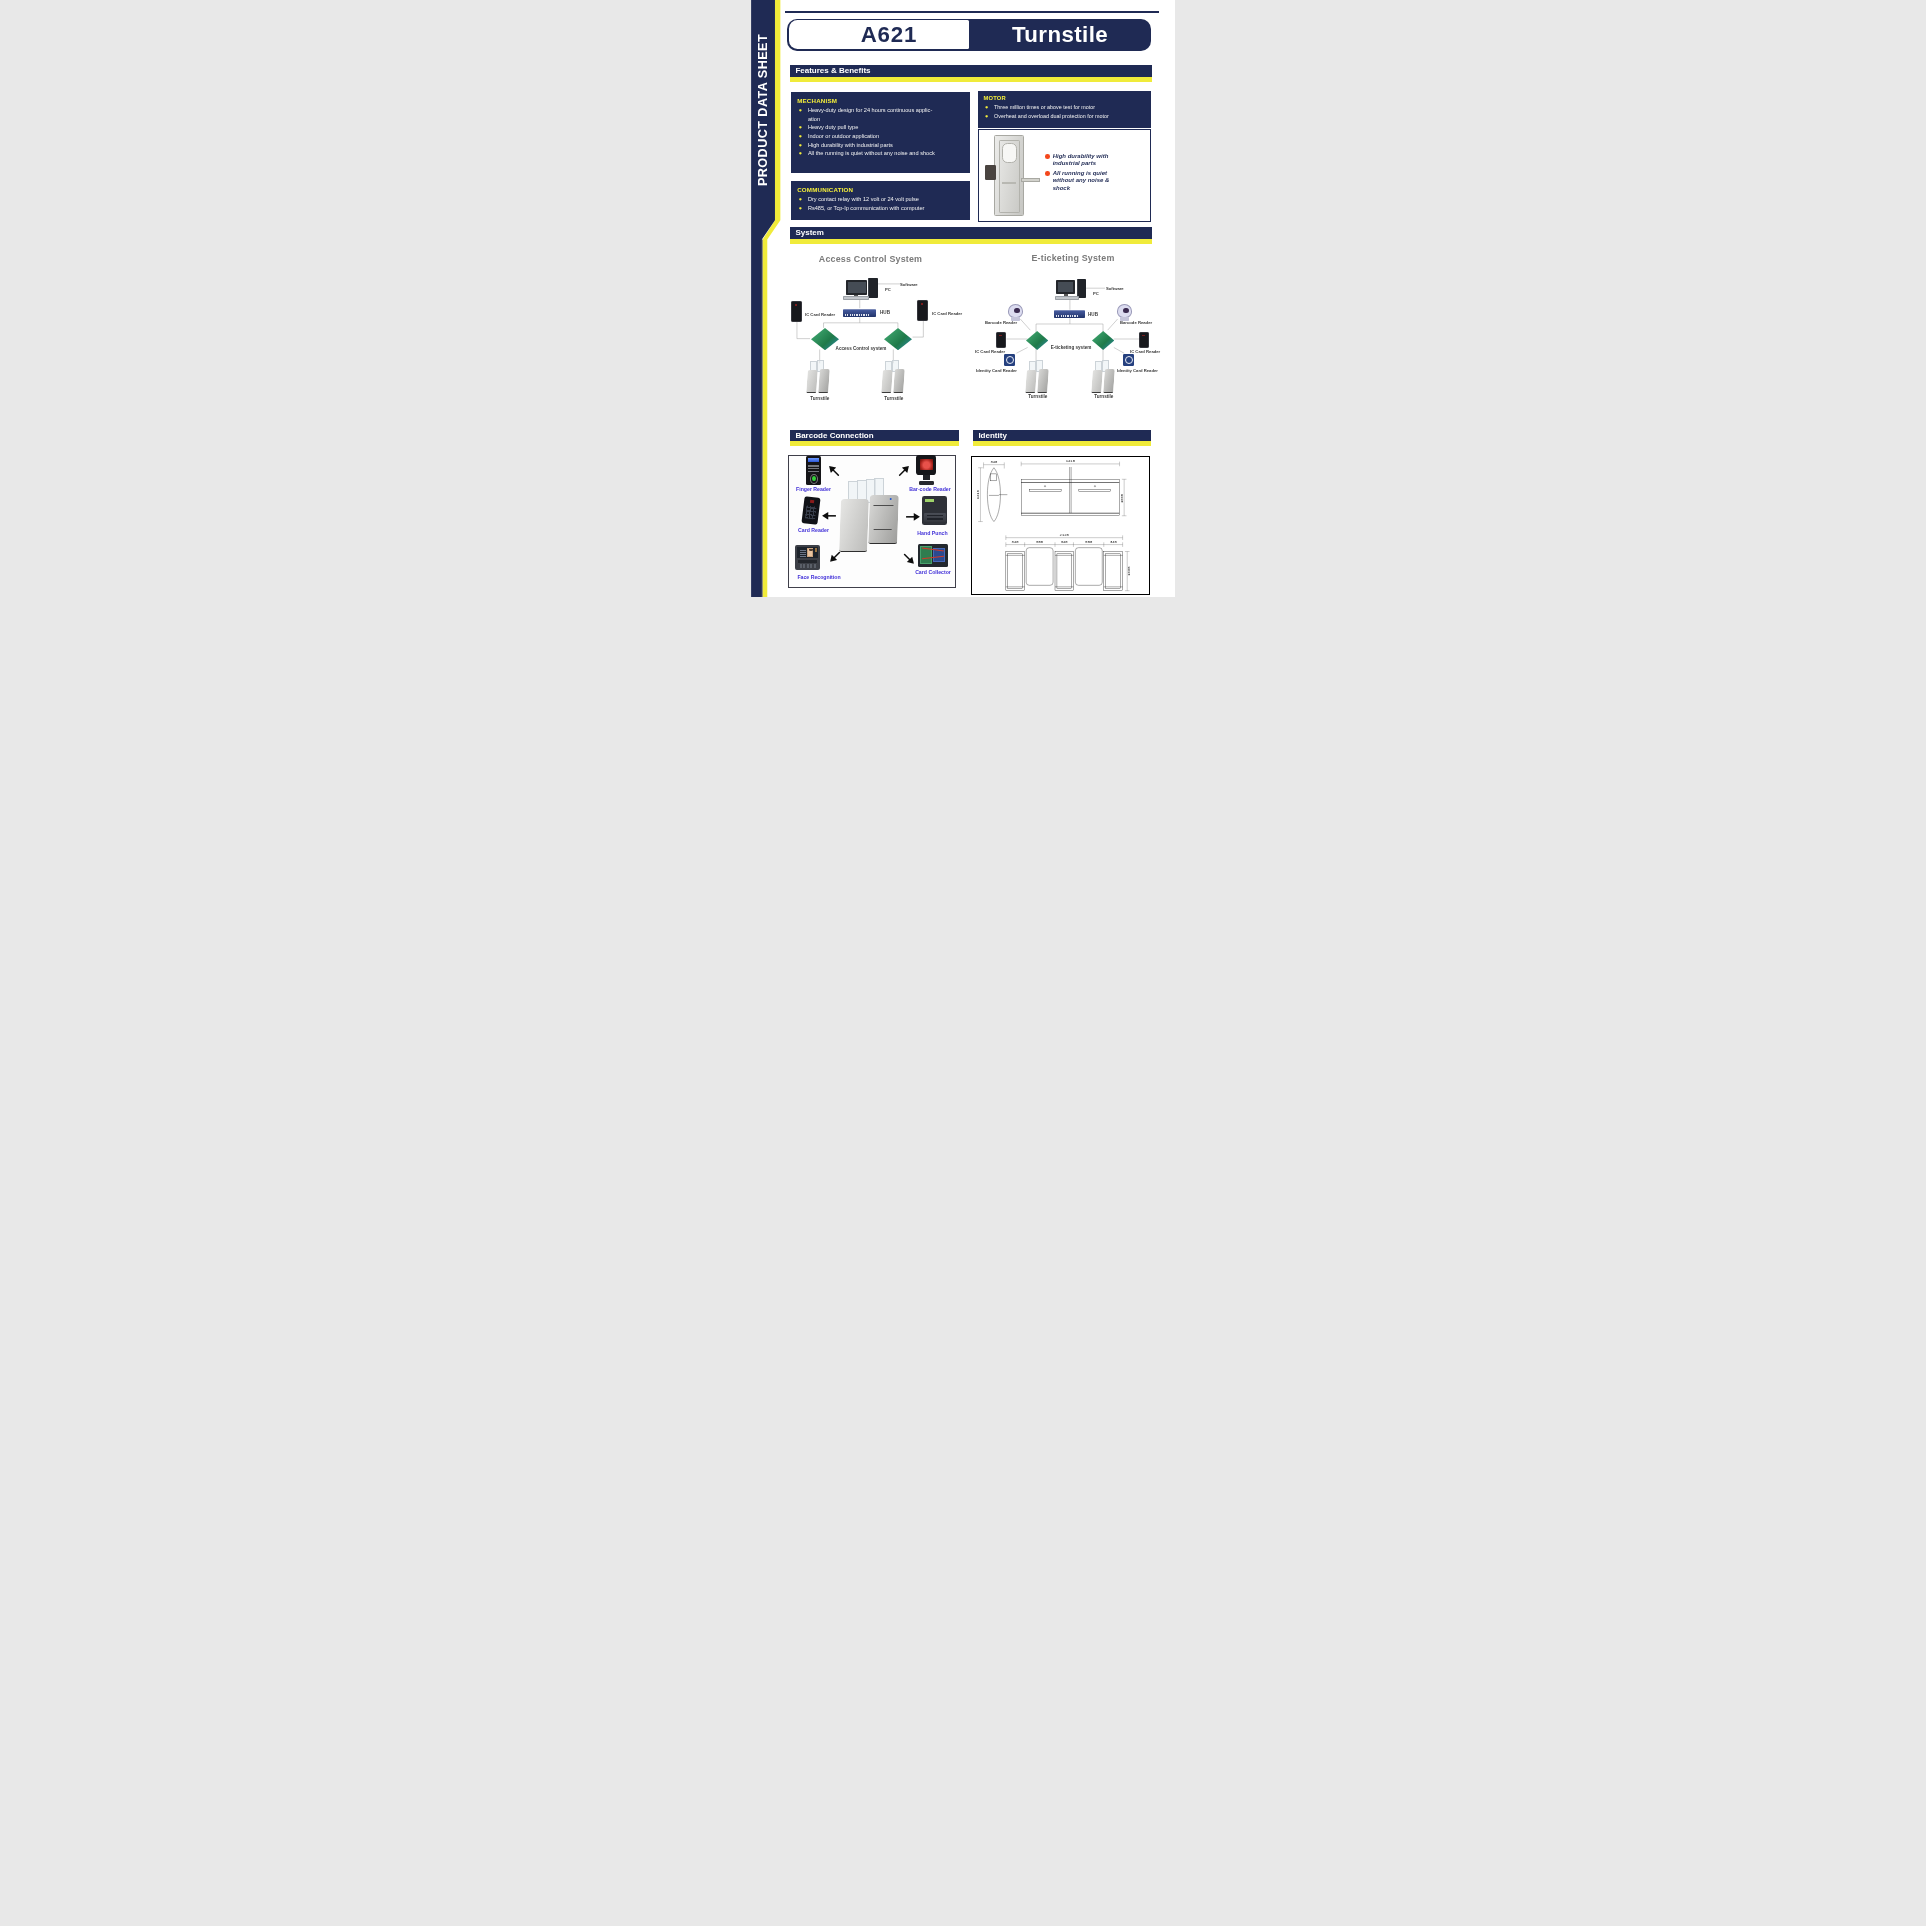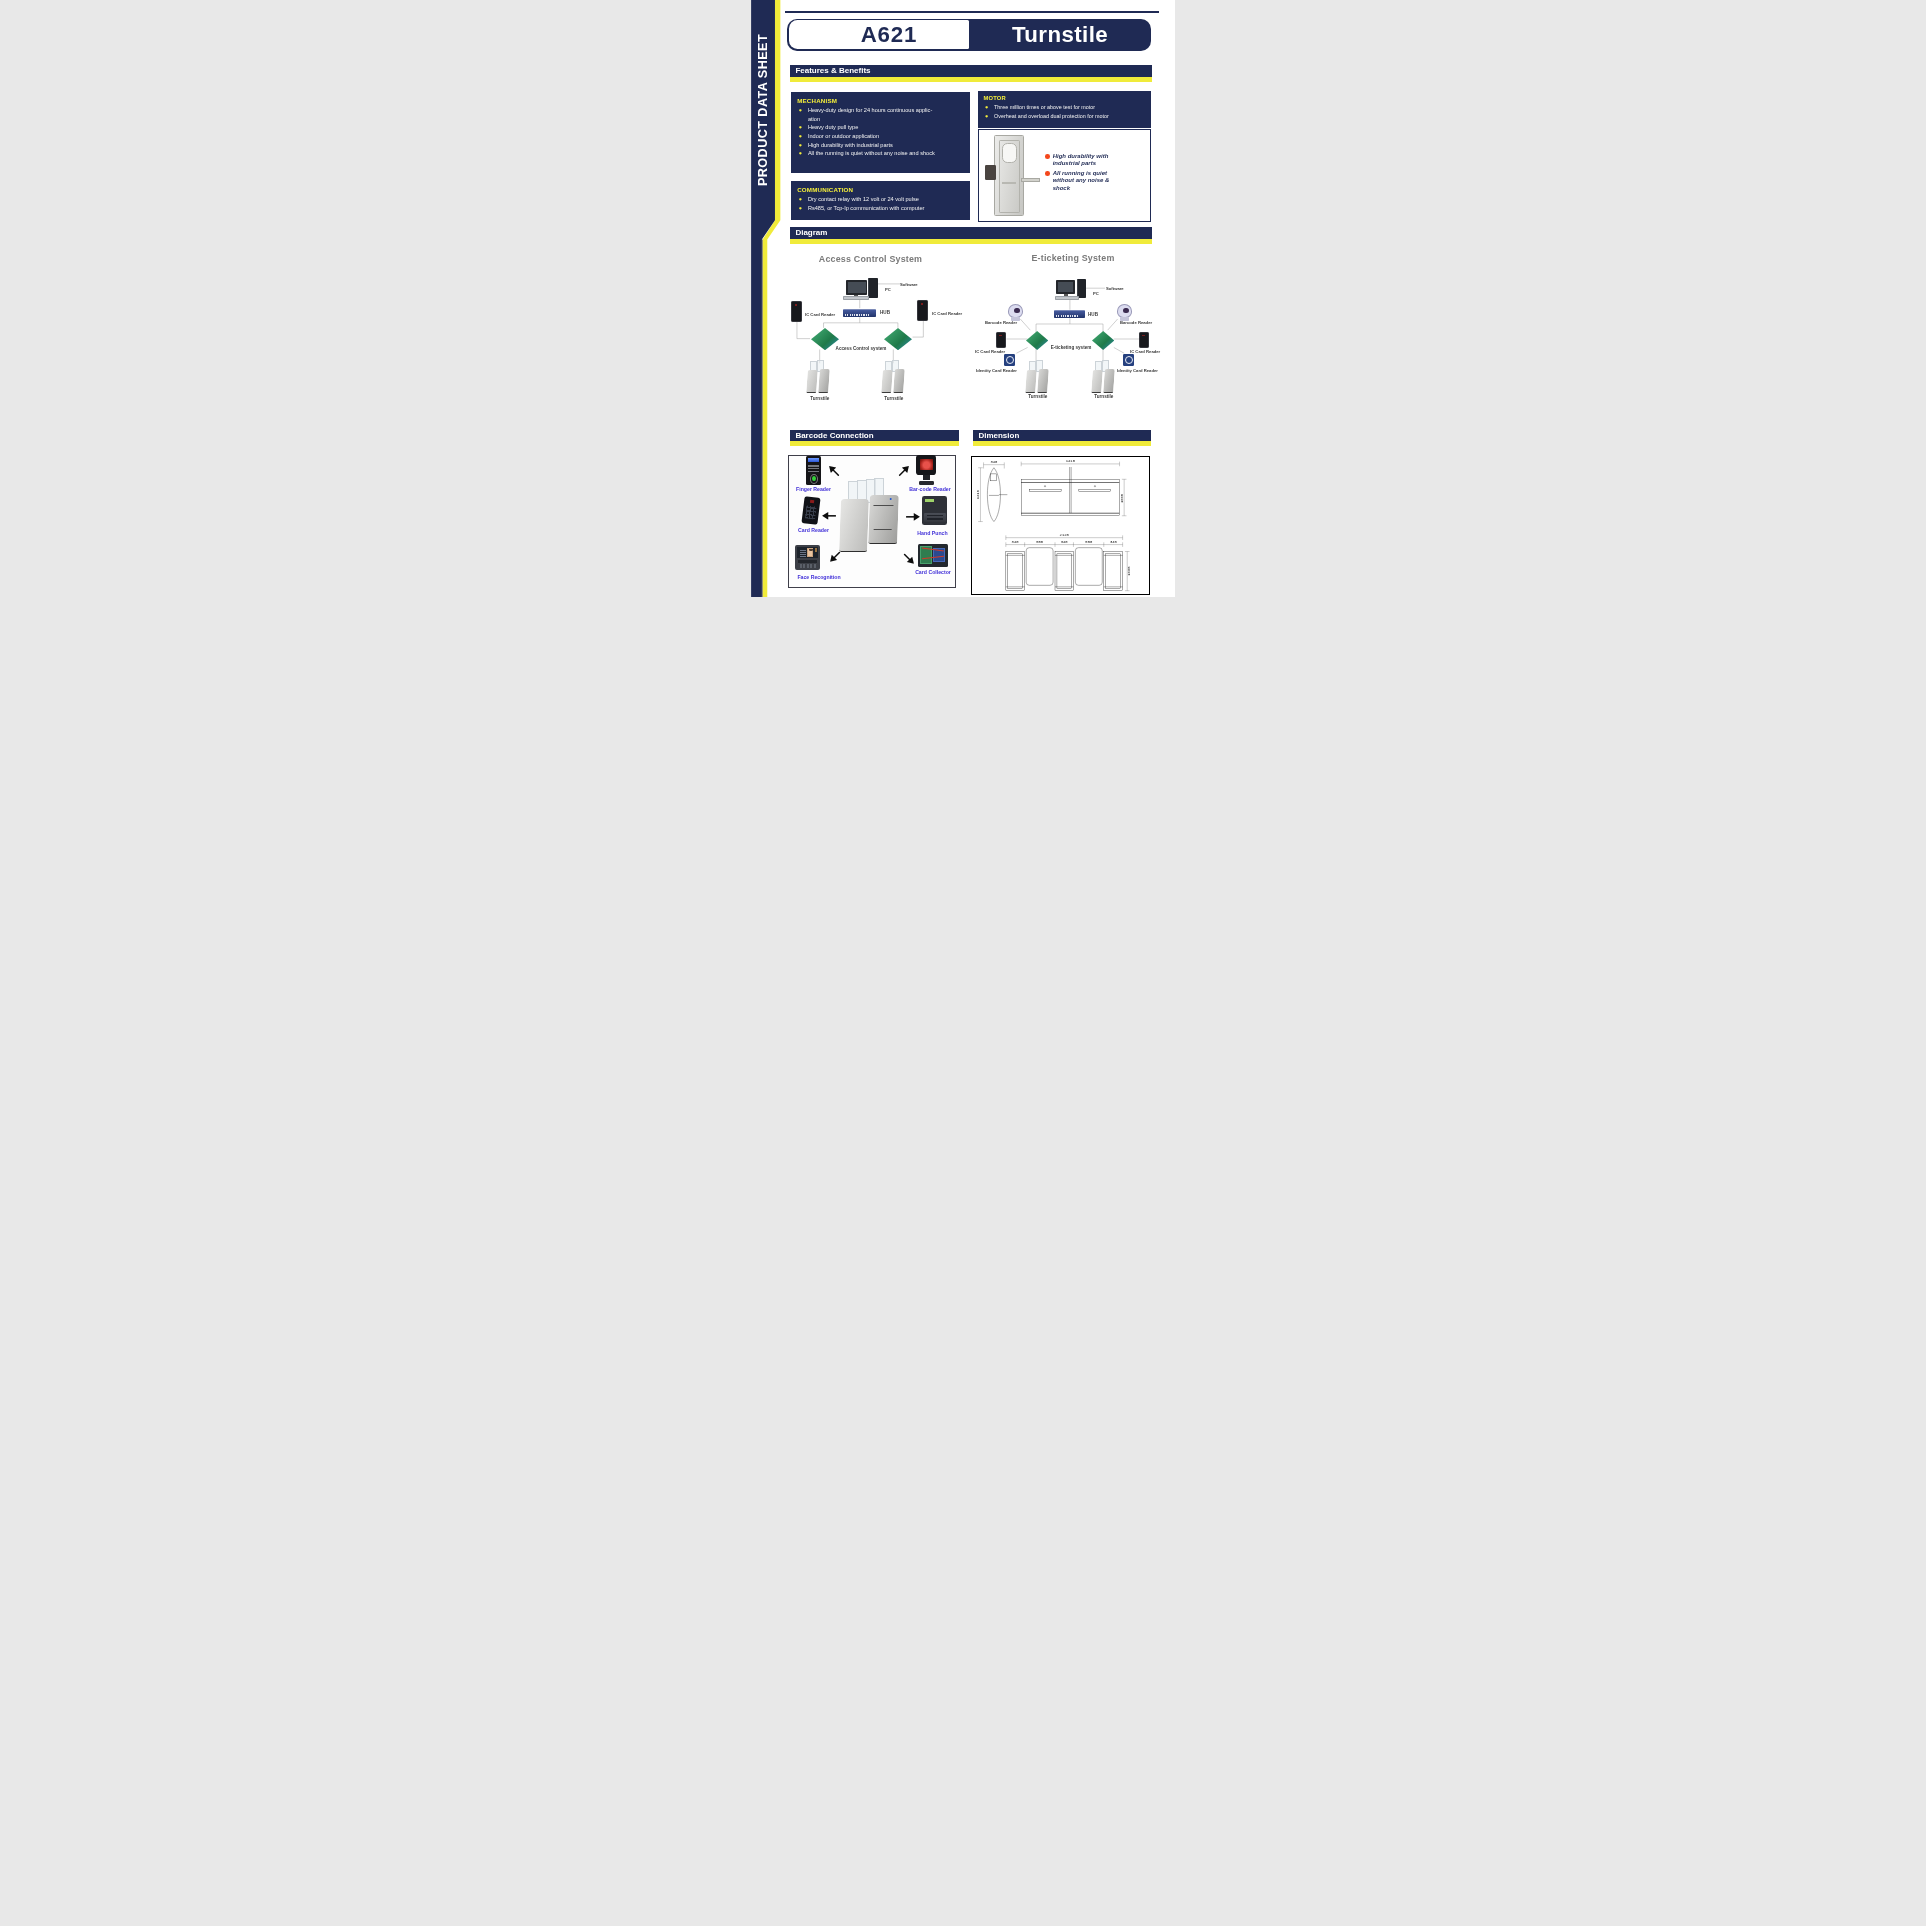--- a/index.html
+++ b/index.html
@@ -138,21 +138,21 @@
     <div class="abs hl-item" style="left:66px;top:40px;width:89px;">
       <span class="hl-dot">
           <span></span>
         </span>
       <span class="hl-text">All running is quiet
 without any noise &amp;
 shock</span>
     </div>
   </div>
 
-  <div class="abs band" style="left:39px;top:227px;width:362px;">Diagram</div>
+  <div class="abs band" style="left:39px;top:227px;width:362px;">System</div>
   <div class="abs band-stripe" style="left:39px;top:239px;width:362px;"></div>
 
   <div class="abs diag-title" style="left:58px;top:254px;width:123px;">Access Control System</div>
 
   <svg class="abs" style="left:35px;top:250px;" width="193" height="158" viewBox="0 0 500 410">
     <g class="lines">
       <line x1="236" y1="88" x2="296" y2="88"></line>
       <line x1="191" y1="124" x2="191" y2="151"></line>
       <line x1="191" y1="170" x2="191" y2="189"></line>
       <line x1="97" y1="189" x2="290" y2="189"></line>
@@ -287,21 +287,21 @@
     <div class="abs ts-glass" style="left:3.1px;top:0.8px;width:5px;height:9.2px;"></div>
     <div class="abs ts-glass" style="left:10px;top:0px;width:5px;height:10px;"></div>
     <div class="abs ts-cab l" style="left:0px;top:10px;width:9.6px;height:23px;"></div>
     <div class="abs ts-cab r" style="left:11.6px;top:8.5px;width:10px;height:24px;"></div>
   </div>
   <div class="abs dlabel" style="left:342px;top:394px;width:21.6px;text-align:center;font-size:4.6px;">Turnstile</div>
 
   <div class="abs band" style="left:39px;top:430px;width:169px;">Barcode Connection</div>
   <div class="abs band-stripe" style="left:39px;top:441px;width:169px;"></div>
 
-  <div class="abs band" style="left:222px;top:430px;width:178px;">Dimension</div>
+  <div class="abs band" style="left:222px;top:430px;width:178px;">Identity</div>
   <div class="abs band-stripe" style="left:222px;top:441px;width:178px;"></div>
 
   <div class="abs tc-box" style="left:37px;top:455px;width:168px;height:133px;"></div>
 
   <div class="abs ts-glass" style="left:97px;top:481px;width:7.7px;height:20px;"></div>
   <div class="abs ts-glass" style="left:106px;top:480px;width:7.7px;height:21px;"></div>
   <div class="abs ts-glass" style="left:115px;top:479px;width:7.7px;height:21.6px;"></div>
   <div class="abs ts-glass" style="left:123px;top:478px;width:7.7px;height:21.6px;"></div>
   <div class="abs" style="left:89px;top:499px;width:28px;height:52px;background:linear-gradient(105deg,#e6e6e4,#bcbcba);border-radius:3.9px 3.9px 2.3px 2.3px;border-bottom:1.9px solid #2e2e2e;transform:skewX(-2deg);"></div>
   <div class="abs" style="left:118px;top:495px;width:28.5px;height:48px;background:linear-gradient(105deg,#d8d8d6,#9e9e9c);border-radius:3.9px 3.9px 2.3px 2.3px;border-bottom:1.9px solid #2e2e2e;transform:skewX(-2deg);">

